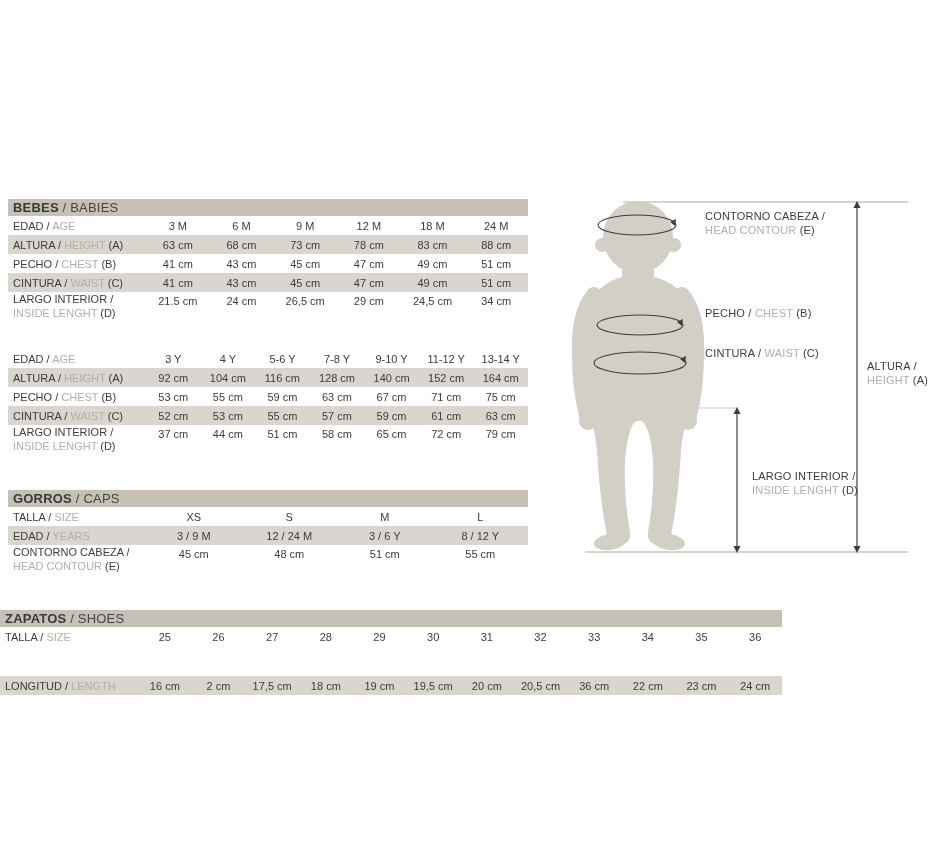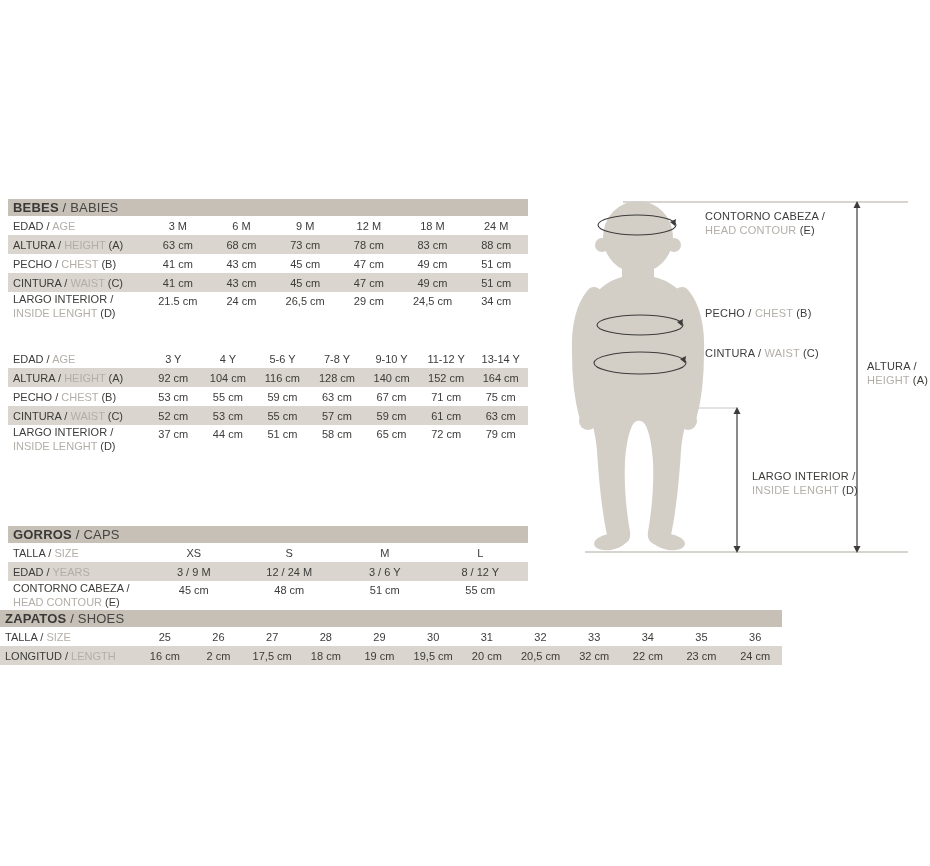--- a/index.html
+++ b/index.html
@@ -126,21 +126,21 @@
         <div class="tval">37 cm</div>
         <div class="tval">44 cm</div>
         <div class="tval">51 cm</div>
         <div class="tval">58 cm</div>
         <div class="tval">65 cm</div>
         <div class="tval">72 cm</div>
         <div class="tval">79 cm</div>
       </div>
     </div>
 
-  <div class="size-table" style="left:8px;top:526px;width:520px">
+  <div class="size-table" style="left:8px;top:490px;width:520px">
     <div class="tstrip">
       <span class="t-es">GORROS</span><span class="t-sep"> / </span><span class="t-en">CAPS</span>
     </div>
   <div class="trow" style="grid-template-columns: 138px repeat(4, 1fr);">
         <div class="tlabel"><span class="es">TALLA / </span><span class="en">SIZE</span></div>
         <div class="tval">XS</div>
         <div class="tval">S</div>
         <div class="tval">M</div>
         <div class="tval">L</div>
       </div>
@@ -172,31 +172,31 @@
         <div class="tval">28</div>
         <div class="tval">29</div>
         <div class="tval">30</div>
         <div class="tval">31</div>
         <div class="tval">32</div>
         <div class="tval">33</div>
         <div class="tval">34</div>
         <div class="tval">35</div>
         <div class="tval">36</div>
       </div>
-      <div class="trow shaded" style="grid-template-columns: 138px repeat(12, 1fr);">
+      <div class="trow shaded" style="grid-template-columns: 138px repeat(12, 1fr); margin-top: 30px;">
         <div class="tlabel"><span class="es">LONGITUD / </span><span class="en">LENGTH</span></div>
         <div class="tval">16 cm</div>
         <div class="tval">2 cm</div>
         <div class="tval">17,5 cm</div>
         <div class="tval">18 cm</div>
         <div class="tval">19 cm</div>
         <div class="tval">19,5 cm</div>
         <div class="tval">20 cm</div>
         <div class="tval">20,5 cm</div>
-        <div class="tval">32 cm</div>
+        <div class="tval">36 cm</div>
         <div class="tval">22 cm</div>
         <div class="tval">23 cm</div>
         <div class="tval">24 cm</div>
       </div>
     </div>
 
   <svg id="diagram-svg" width="370" height="370" viewBox="0 0 370 370">
 
     <line x1="63" y1="7" x2="348" y2="7" stroke="#cbc7c0" stroke-width="1.4"></line>
     <line x1="25" y1="357" x2="348" y2="357" stroke="#cbc7c0" stroke-width="1.4"></line>

